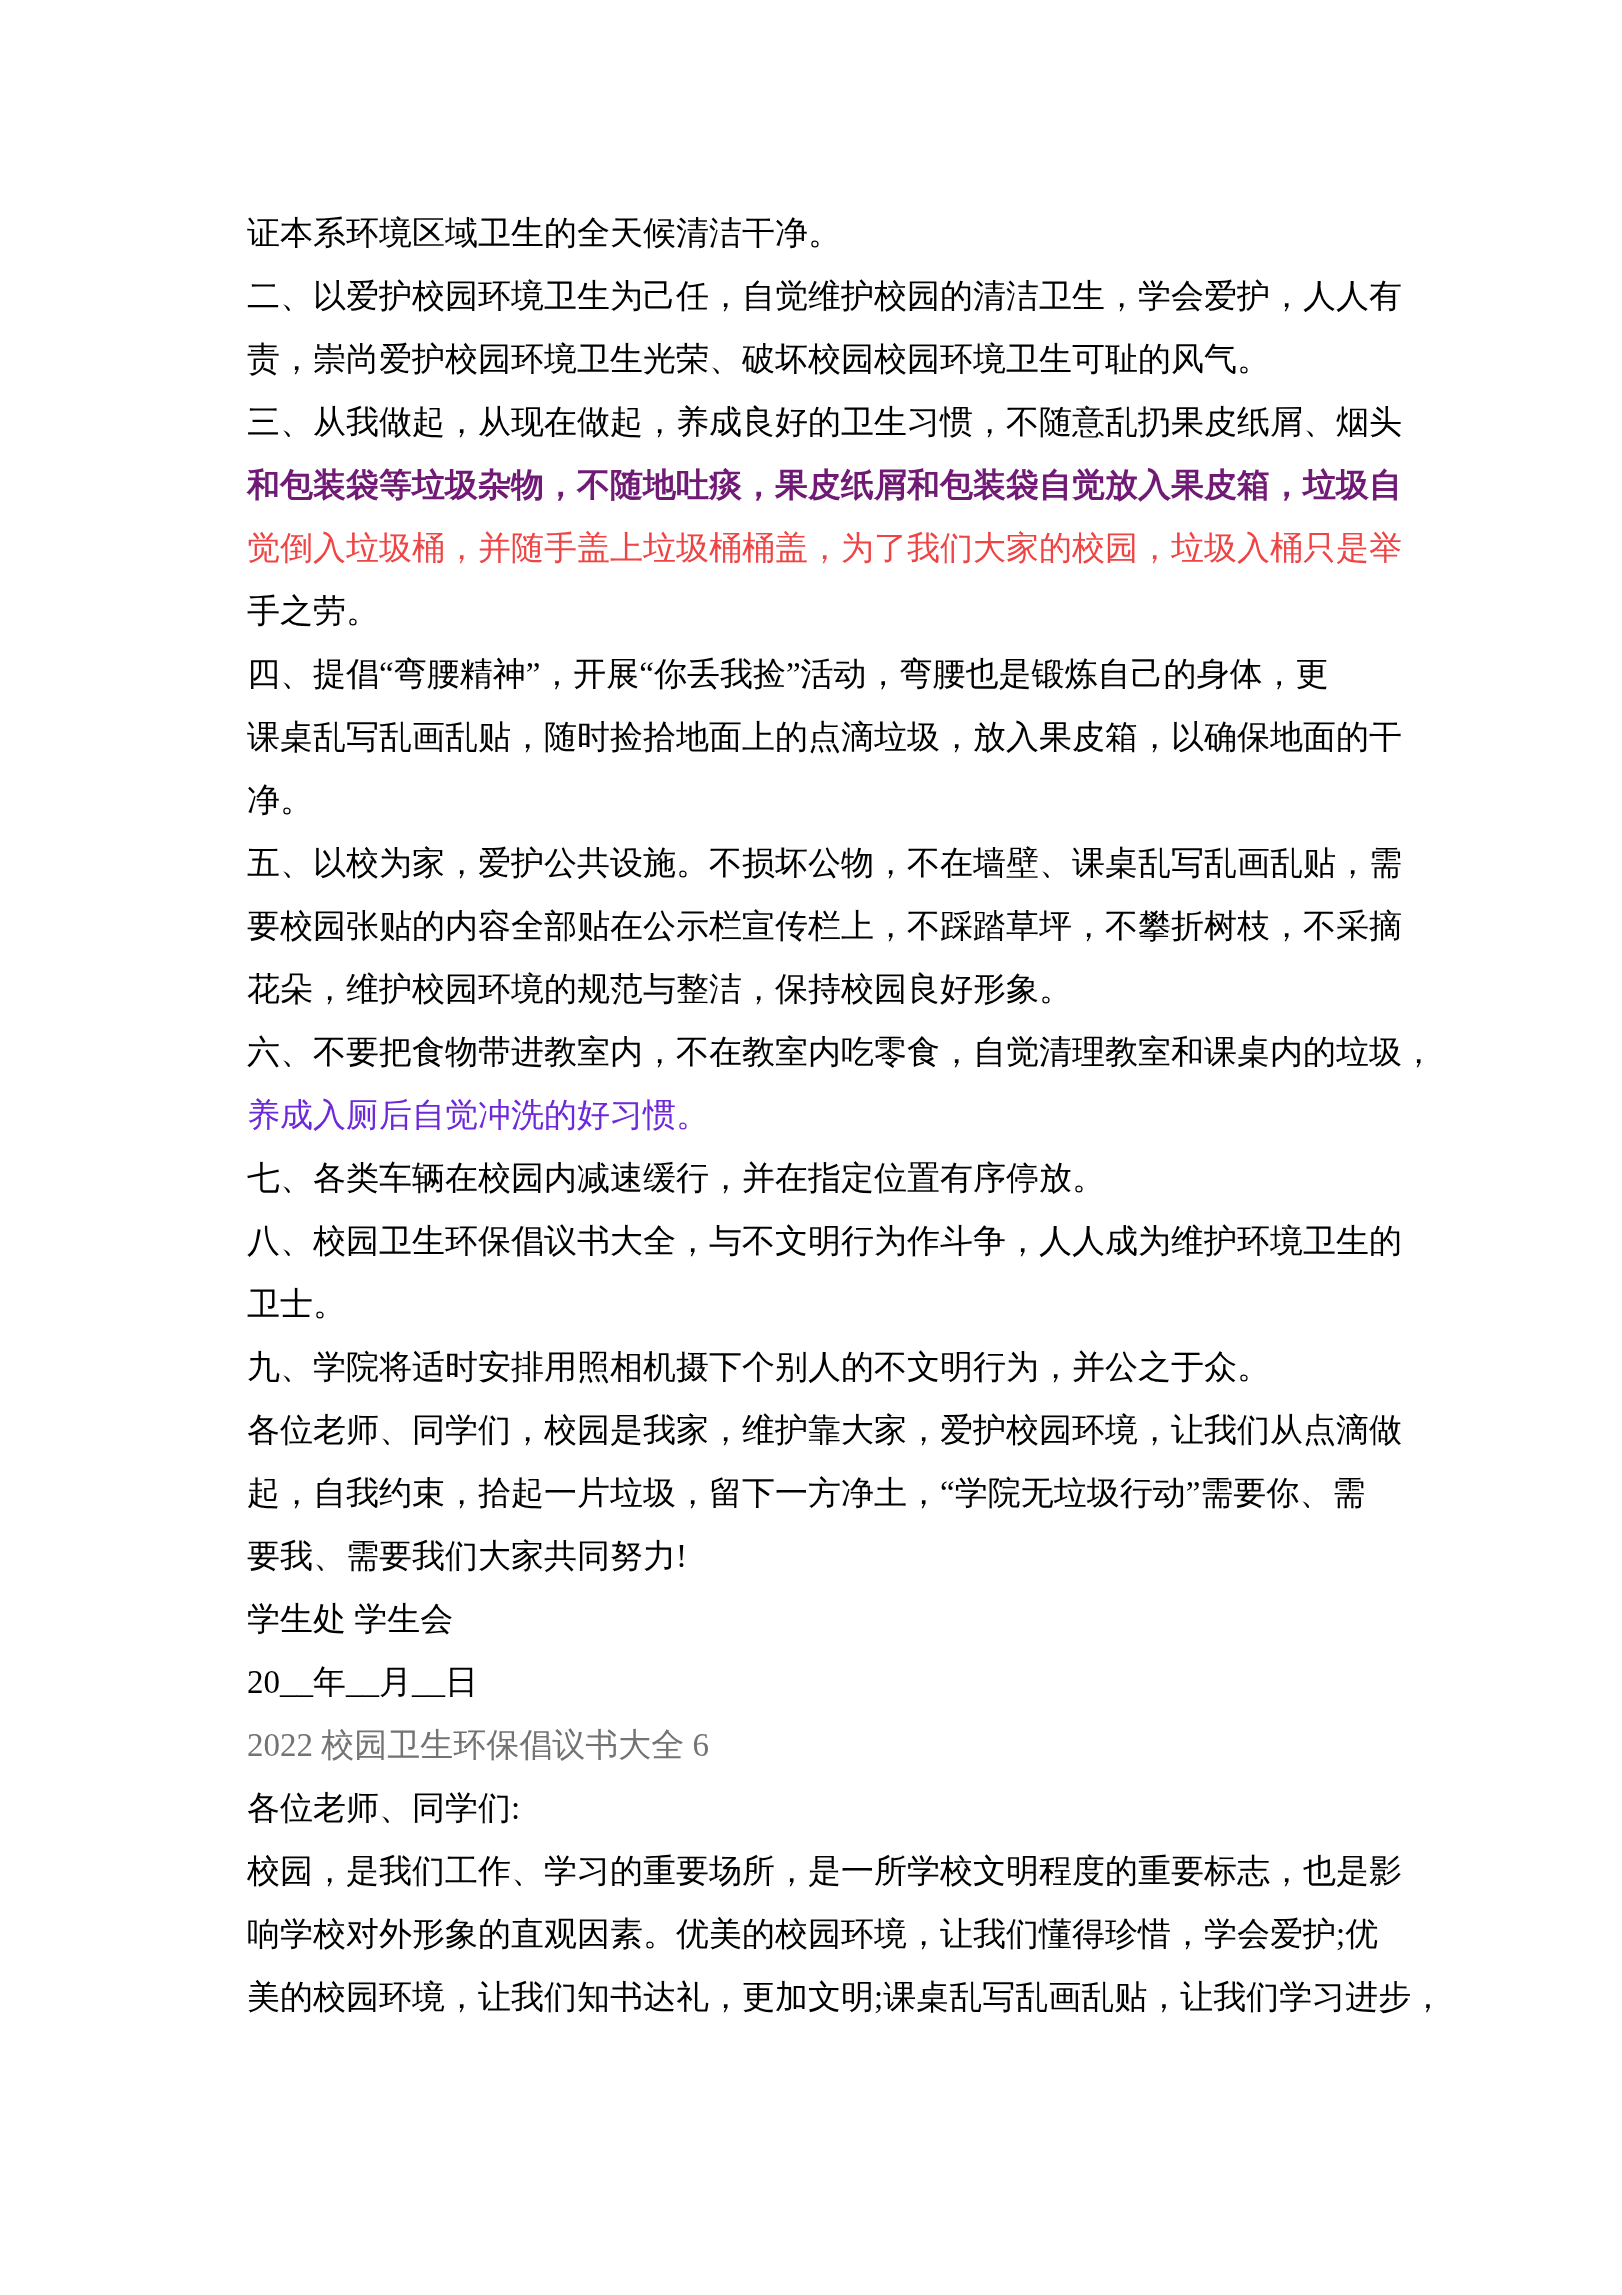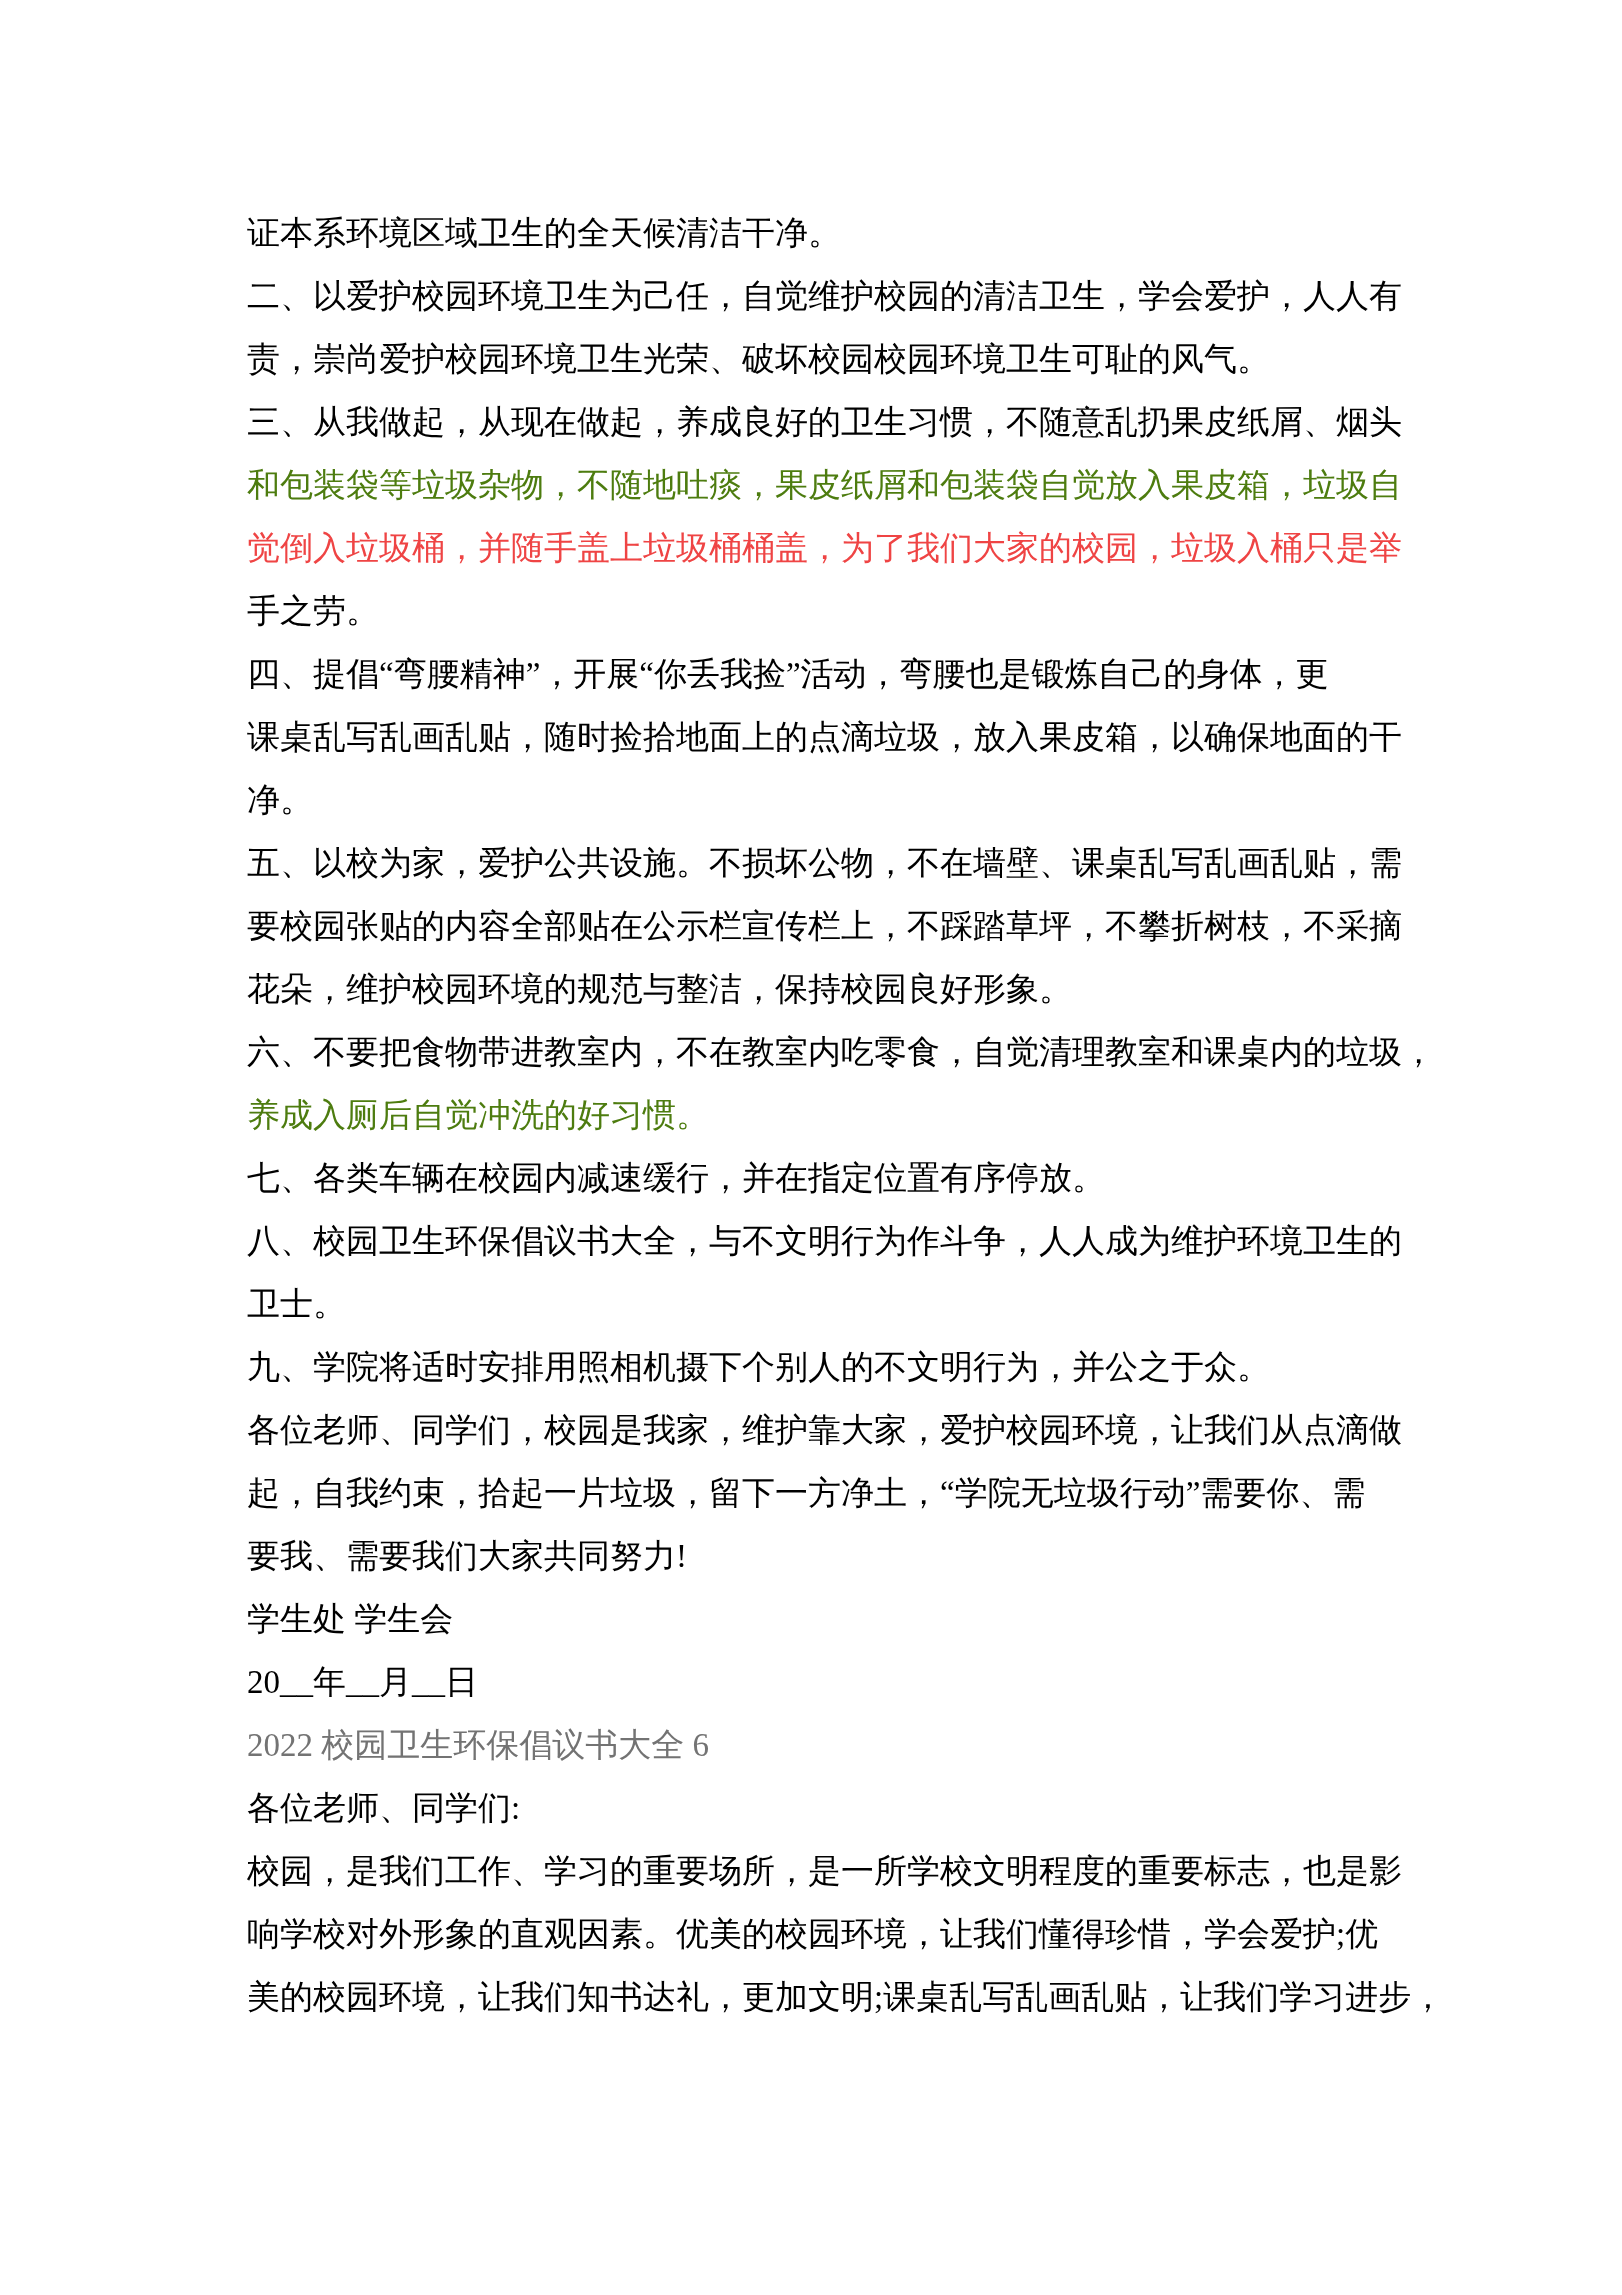--- a/index.html
+++ b/index.html
@@ -32,31 +32,31 @@
 </style>
 </head>
 <body>
 
 <div class="page" style="background: rgb(255, 255, 255);">
   <div class="text-block">
     <div class="line" style="color: rgb(0, 0, 0);">证本系环境区域卫生的全天候清洁干净。</div>
     <div class="line" style="color: rgb(0, 0, 0);">二、以爱护校园环境卫生为己任，自觉维护校园的清洁卫生，学会爱护，人人有</div>
     <div class="line" style="color: rgb(0, 0, 0);">责，崇尚爱护校园环境卫生光荣、破坏校园校园环境卫生可耻的风气。</div>
     <div class="line" style="color: rgb(0, 0, 0);">三、从我做起，从现在做起，养成良好的卫生习惯，不随意乱扔果皮纸屑、烟头</div>
-    <div class="line" style="color: #4d7c0f;">和包装袋等垃圾杂物，不随地吐痰，果皮纸屑和包装袋自觉放入果皮箱，垃圾自</div>
+    <div class="line" style="color: #701a75; font-weight: bold;">和包装袋等垃圾杂物，不随地吐痰，果皮纸屑和包装袋自觉放入果皮箱，垃圾自</div>
     <div class="line" style="color: #ef4444;">觉倒入垃圾桶，并随手盖上垃圾桶桶盖，为了我们大家的校园，垃圾入桶只是举</div>
     <div class="line" style="color: rgb(0, 0, 0);">手之劳。</div>
     <div class="line" style="color: rgb(0, 0, 0);">四、提倡“弯腰精神”，开展“你丢我捡”活动，弯腰也是锻炼自己的身体，更</div>
     <div class="line" style="color: rgb(0, 0, 0);">课桌乱写乱画乱贴，随时捡拾地面上的点滴垃圾，放入果皮箱，以确保地面的干</div>
     <div class="line" style="color: rgb(0, 0, 0);">净。</div>
     <div class="line" style="color: rgb(0, 0, 0);">五、以校为家，爱护公共设施。不损坏公物，不在墙壁、课桌乱写乱画乱贴，需</div>
     <div class="line" style="color: rgb(0, 0, 0);">要校园张贴的内容全部贴在公示栏宣传栏上，不踩踏草坪，不攀折树枝，不采摘</div>
     <div class="line" style="color: rgb(0, 0, 0);">花朵，维护校园环境的规范与整洁，保持校园良好形象。</div>
     <div class="line" style="color: rgb(0, 0, 0);">六、不要把食物带进教室内，不在教室内吃零食，自觉清理教室和课桌内的垃圾，</div>
-    <div class="line" style="color: #4d7c0f;">养成入厕后自觉冲洗的好习惯。</div>
+    <div class="line" style="color: #6d28d9;">养成入厕后自觉冲洗的好习惯。</div>
     <div class="line" style="color: rgb(0, 0, 0);">七、各类车辆在校园内减速缓行，并在指定位置有序停放。</div>
     <div class="line" style="color: rgb(0, 0, 0);">八、校园卫生环保倡议书大全，与不文明行为作斗争，人人成为维护环境卫生的</div>
     <div class="line" style="color: rgb(0, 0, 0);">卫士。</div>
     <div class="line" style="color: rgb(0, 0, 0);">九、学院将适时安排用照相机摄下个别人的不文明行为，并公之于众。</div>
     <div class="line" style="color: rgb(0, 0, 0);">各位老师、同学们，校园是我家，维护靠大家，爱护校园环境，让我们从点滴做</div>
     <div class="line" style="color: rgb(0, 0, 0);">起，自我约束，拾起一片垃圾，留下一方净土，“学院无垃圾行动”需要你、需</div>
     <div class="line" style="color: rgb(0, 0, 0);">要我、需要我们大家共同努力!</div>
     <div class="line" style="color: rgb(0, 0, 0);">学生处 学生会</div>
     <div class="line" style="color: rgb(0, 0, 0);">20__年__月__日</div>
     <div class="line" style="color: #737373;">2022 校园卫生环保倡议书大全 6</div>

